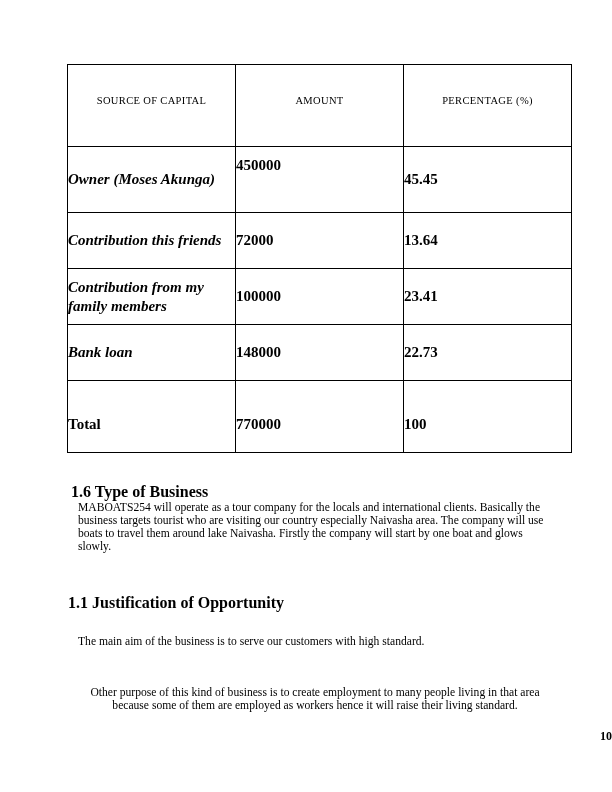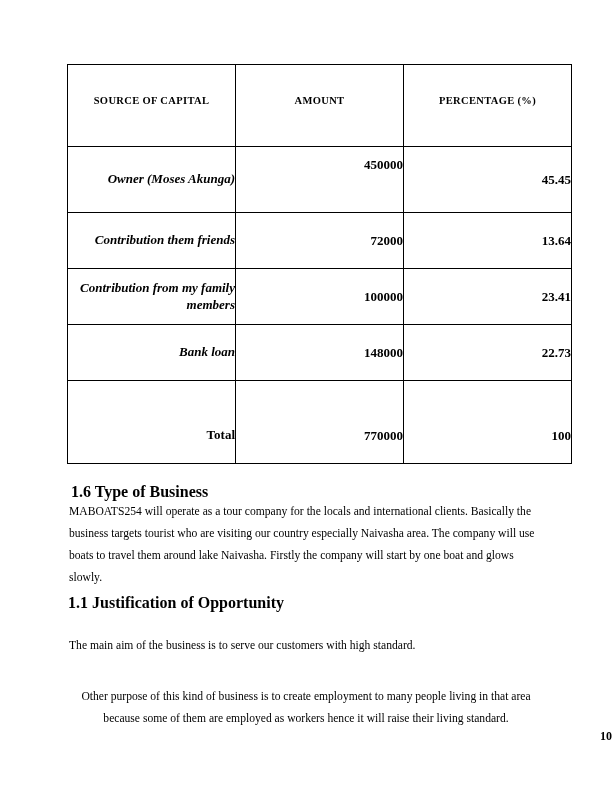--- a/index.html
+++ b/index.html
@@ -38,32 +38,32 @@
     border: 1.1px solid #000000;
     padding: 0;
     margin: 0;
   }
   .col-source { width: 167px; }
   .col-amount { width: 167px; }
   .col-pct    { width: 167px; }
 
   .capital-table thead th {
     height: 71px;
-    font-weight: bold;
+    font-weight: normal;
     font-size: 10.5px;
     letter-spacing: 0.35px;
     text-align: center;
     vertical-align: middle;
     padding-bottom: 10px;
   }
 
   .capital-table tbody td {
     height: 55px;
-    text-align: right;
-    font-size: 13px;
+    text-align: left;
+    font-size: 15px;
     font-weight: bold;
     vertical-align: middle;
   }
 
   
   .cell-label {
     font-style: italic;
     font-weight: bold;
     font-size: 10.5px;
     line-height: 1.25;
@@ -71,38 +71,38 @@
   }
   
   .cell-label.total {
     font-style: normal;
   }
 
   
   .cell-amount        { vertical-align: middle; }
   .cell-amount.raised { vertical-align: top; padding-top: 10px; }
   .cell-pct           { vertical-align: middle; font-family: Liberation Serif, serif; }
-  .row-total td       { vertical-align: top; padding-top: 27px; }
+  .row-total td       { vertical-align: top; padding-top: 16px; }
 
   
   .heading {
     position: absolute;
     font-weight: bold;
     font-size: 16px;
     white-space: nowrap;
   }
   #heading-16 { left: 71px; top: 483px; }
   #heading-17 { left: 68px; top: 594px; }
 
   .para {
     position: absolute;
-    left: 69px;
+    left: 78px;
     width: 474px;
     font-size: 11.6px;
-    line-height: 22px;
+    line-height: 13px;
     text-align: left;
   }
   #para-16 { top: 501px; }
   #para-17a { top: 635px; }
   #para-17b { top: 686px; text-align: center; }
 
   .page-number {
     position: absolute;
     left: 0;
     width: 612px;
@@ -125,21 +125,21 @@
         <th class="col-pct">PERCENTAGE (%)</th>
       </tr>
     </thead>
     <tbody>
       <tr>
         <td class="cell-label">Owner (Moses Akunga)</td>
         <td class="cell-amount raised">450000</td>
         <td class="cell-pct">45.45</td>
       </tr>
       <tr>
-        <td class="cell-label">Contribution them friends</td>
+        <td class="cell-label">Contribution this friends</td>
         <td class="cell-amount">72000</td>
         <td class="cell-pct">13.64</td>
       </tr>
       <tr>
         <td class="cell-label">Contribution from my family members</td>
         <td class="cell-amount">100000</td>
         <td class="cell-pct">23.41</td>
       </tr>
       <tr>
         <td class="cell-label">Bank loan</td>

